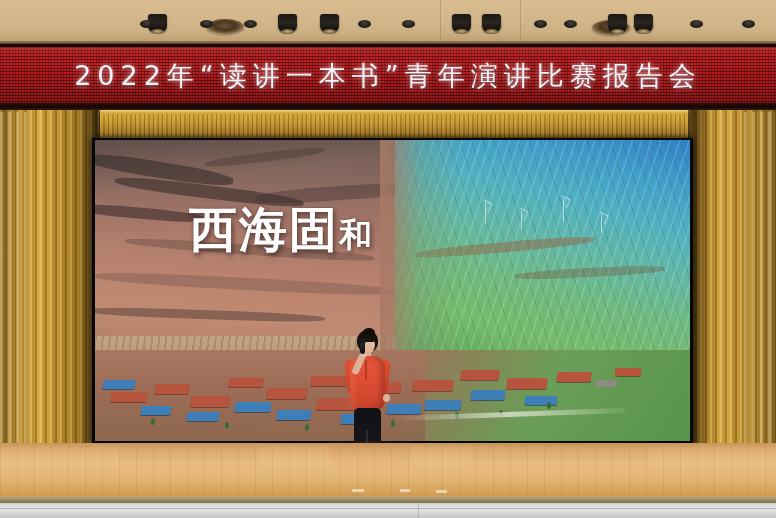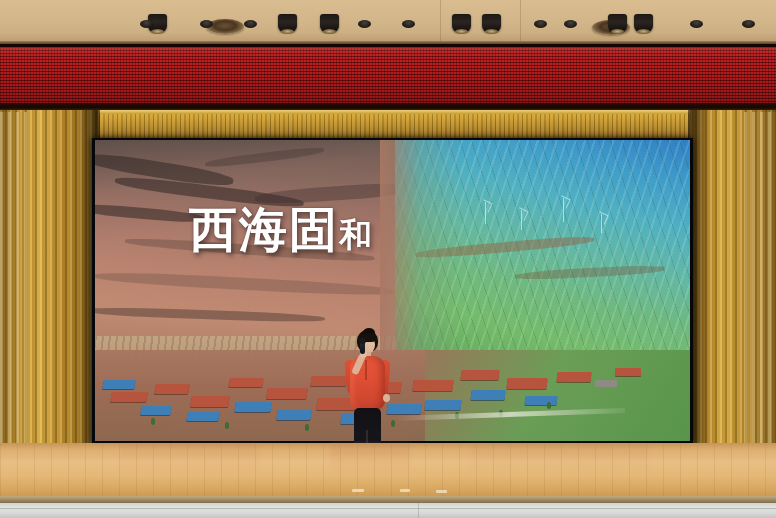--- a/index.html
+++ b/index.html
@@ -341,20 +341,21 @@
     <div class="ceil-panel-line" style="left:440px"></div>
     <div class="ceil-panel-line" style="left:520px"></div>
   </div>
   <div class="downlight l"></div>
   <div class="downlight r"></div>
   <div class="ceiling-seam"></div>
 
   <div class="banner-frame">
     <div class="banner">
       <div class="banner-glowtop"></div>
+      <div class="banner-text">2022年“读讲一本书”青年演讲比赛报告会</div>
     </div>
   </div>
   <div class="banner-dark-bottom"></div>
 
   <div class="valance">
     <div class="valance-top-edge"></div>
   </div>
   <div class="light-fixture" style="left:148px"></div>
   <div class="light-fixture" style="left:278px"></div>
   <div class="light-fixture" style="left:320px"></div>

